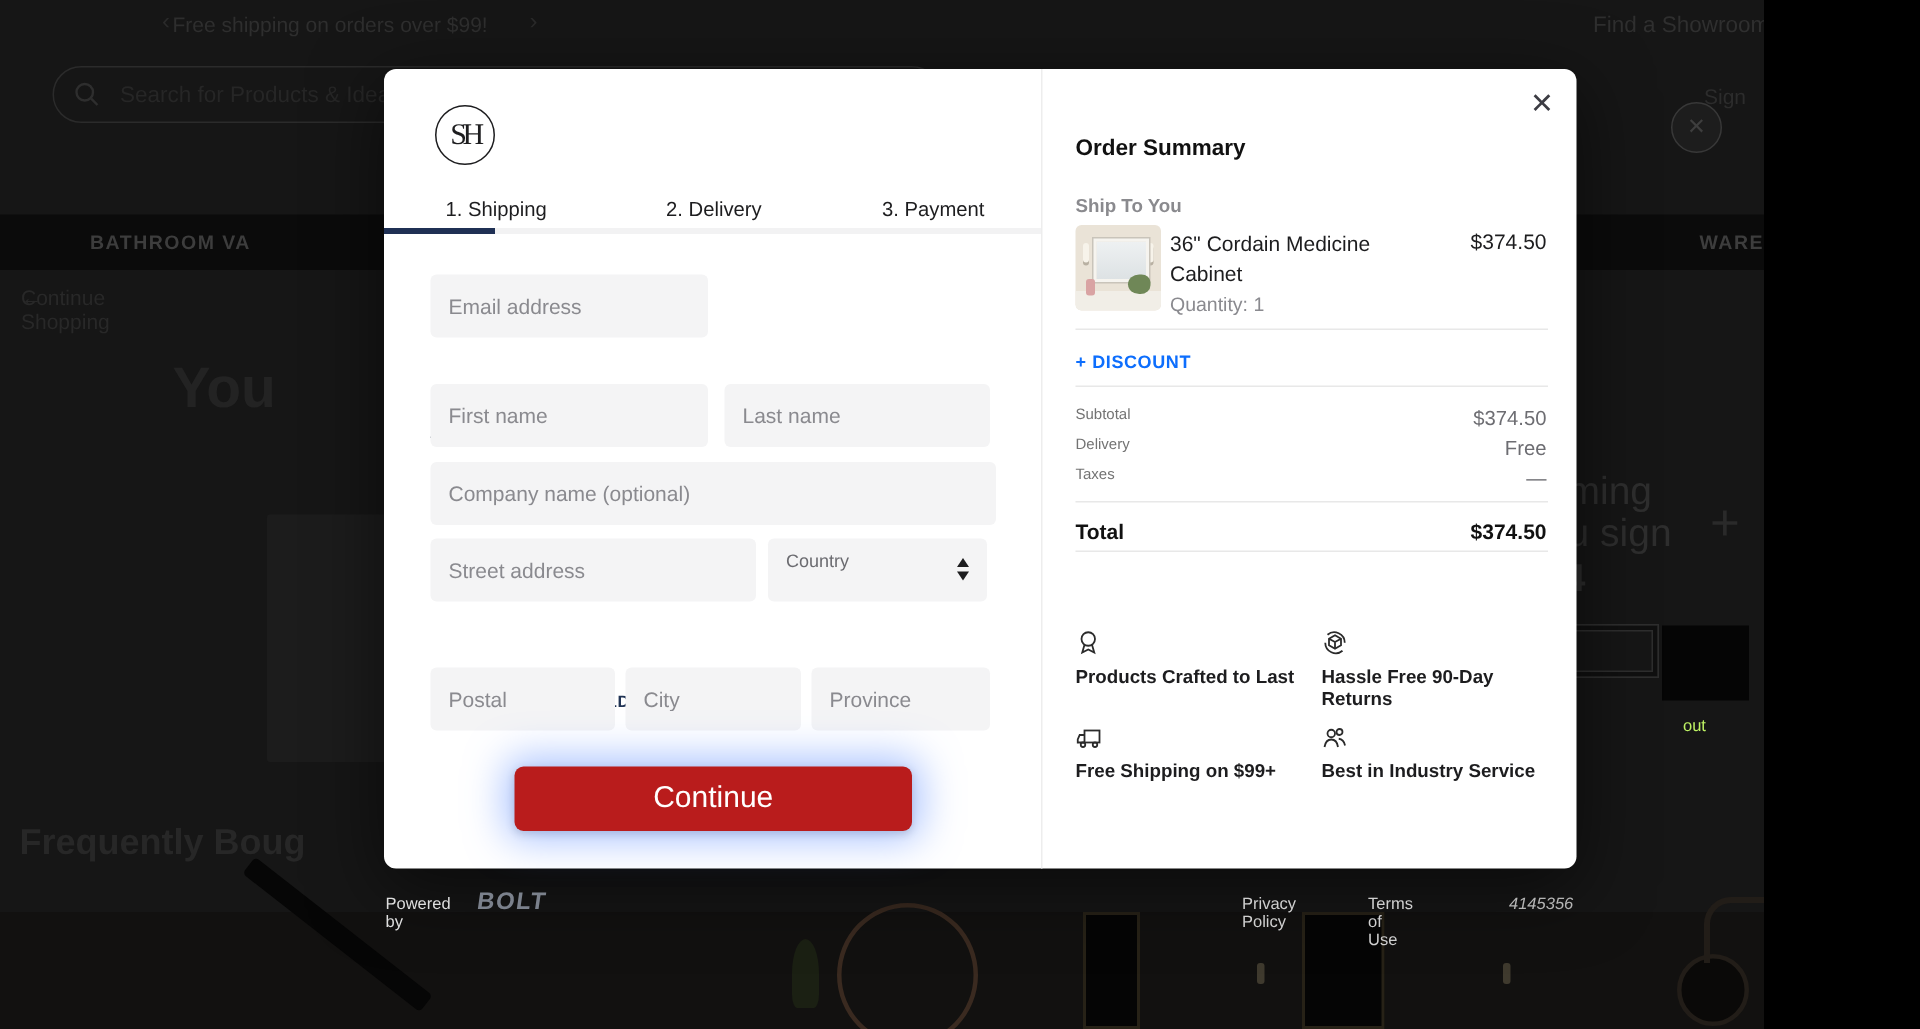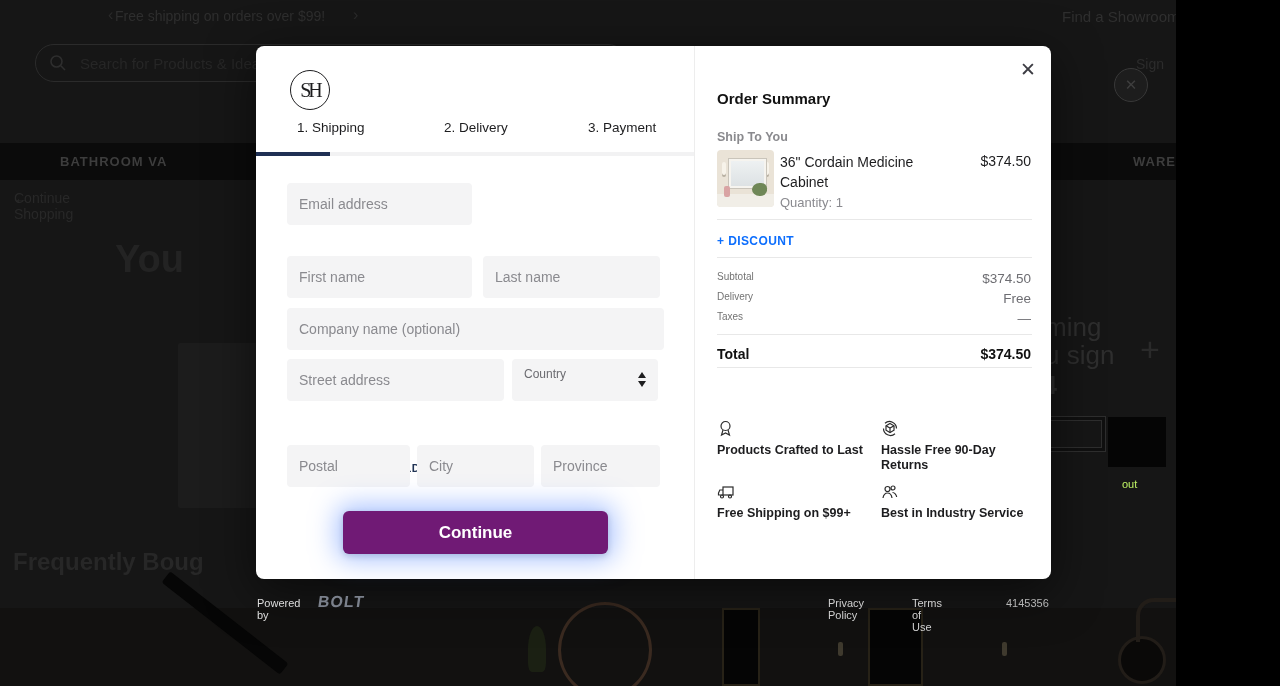--- a/index.html
+++ b/index.html
@@ -43,43 +43,43 @@
 
   
   .modal{position:absolute;left:256px;top:46px;width:795px;height:533px;background:#fff;border-radius:8px;
     box-shadow:0 12px 48px rgba(0,0,0,.55);display:flex;}
   .pane-left{position:relative;width:438px;height:100%;}
   .pane-right{position:relative;width:357px;height:100%;border-left:1px solid #ededed;box-sizing:border-box;}
 
   .logo-circle{position:absolute;left:34px;top:24px;width:38px;height:38px;border:1.5px solid #1d1d1f;
     border-radius:50%;text-align:center;line-height:38px;font-family:"Liberation Serif",serif;
     font-size:20px;letter-spacing:-3px;color:#1d1d1f;}
-  .tab{position:absolute;top:74px;font-size:13.5px;color:#1d1d1f;cursor:pointer;}
+  .tab{position:absolute;top:86px;font-size:13.5px;color:#1d1d1f;cursor:pointer;}
   .progress-track{position:absolute;left:0;top:106px;width:438px;height:4px;background:#f2f2f3;}
   .progress-fill{position:absolute;left:0;top:0;width:74px;height:4px;background:#1f3054;}
 
   .field{position:absolute;background:#f4f4f5;border:none;border-radius:4px;height:42px;
     font-family:"Liberation Sans",sans-serif;font-size:14px;color:#1d1d1f;padding:0 12px;box-sizing:border-box;outline:none;}
   .field::placeholder{color:#8a8a8f;}
   .fieldbox{position:absolute;background:#f4f4f5;border-radius:4px;height:42px;box-sizing:border-box;display:flex;align-items:center;}
   .fieldbox .cc{font-size:13px;font-weight:bold;color:#1d1d1f;margin-left:12px;}
   .caret-down{width:0;height:0;border-left:4px solid transparent;border-right:4px solid transparent;
     border-top:5px solid #1d1d1f;margin-left:4px;}
   .fieldbox input{border:none;background:transparent;outline:none;font-size:14px;width:100px;margin-left:8px;
     font-family:"Liberation Sans",sans-serif;}
   .fieldbox input::placeholder{color:#8a8a8f;}
   .country-label{font-size:12px;color:#6b6b70;position:absolute;left:12px;top:8px;}
   .stepper{position:absolute;right:12px;top:13px;}
   .stepper div{width:0;height:0;border-left:4.5px solid transparent;border-right:4.5px solid transparent;}
   .stepper .up{border-bottom:6px solid #1d1d1f;margin-bottom:3px;}
   .stepper .dn{border-top:6px solid #1d1d1f;}
   .link-gray{position:absolute;font-size:13px;color:#5f6a75;text-decoration:underline;cursor:pointer;}
   .link-navy{position:absolute;font-size:11px;font-weight:bold;letter-spacing:.4px;color:#203354;cursor:pointer;}
-  .continue-btn{position:absolute;left:87px;top:465px;width:265px;height:43px;background:#701a75;border:none;
-    border-radius:6px;color:#fff;font-size:17px;font-weight:bold;font-family:"Liberation Sans",sans-serif;cursor:pointer;
+  .continue-btn{position:absolute;left:87px;top:465px;width:265px;height:43px;background:#b91c1c;border:none;
+    border-radius:6px;color:#fff;font-size:20px;font-weight:normal;font-family:"Liberation Sans",sans-serif;cursor:pointer;
     box-shadow:0 0 26px 6px rgba(85,135,255,.5),0 2px 6px rgba(0,0,0,.18);}
 
   .close-x{position:absolute;right:15px;top:14px;font-size:19px;color:#3c3c43;cursor:pointer;line-height:1;}
   .os-title{position:absolute;left:22px;top:44px;font-size:15px;font-weight:bold;color:#111;}
   .ship-label{position:absolute;left:22px;top:84px;font-size:12.5px;font-weight:bold;color:#8a8a8e;}
   .thumb{position:absolute;left:22px;top:104px;width:57px;height:57px;border-radius:4px;background:#eae3d7;overflow:hidden;}
   .thumb .mirror{position:absolute;left:12px;top:9px;width:33px;height:25px;background:linear-gradient(#eef1f2,#dde2e4);
     border:2px solid #f6f4ef;box-shadow:0 0 0 1px #c9c4ba;}
   .thumb .sc{position:absolute;top:12px;width:4px;height:13px;background:#f7f3ea;border-radius:2px;box-shadow:0 2px 0 #b8b0a2;}
   .thumb .counter{position:absolute;left:0;bottom:0;width:57px;height:13px;background:#f1eee7;}
@@ -102,21 +102,21 @@
   .feat{position:absolute;width:158px;}
   .feat .ttl{font-size:12.5px;font-weight:bold;color:#1d1d1f;line-height:15px;margin-top:2px;}
   .featsvg{stroke:#2b2b2b;fill:none;stroke-width:1.2;}
 
   
   .bfoot{position:absolute;}
   .bfoot .pb{left:257px;top:597px;font-size:11px;color:#dedede;position:absolute;}
   .bfoot .bolt{left:318px;top:593px;position:absolute;font-size:16px;font-weight:900;letter-spacing:1px;
     color:#7b818c;transform:skewX(-8deg);}
   .bfoot .flink{position:absolute;top:597px;font-size:11px;color:#cfcfcf;cursor:pointer;}
-  .bfoot .fref{position:absolute;top:597px;left:1006px;font-size:11px;color:#b5b5b5;}
+  .bfoot .fref{position:absolute;top:597px;left:1006px;font-size:11px;color:#b5b5b5;font-style:italic;}
 </style>
 </head>
 <body>
 
 <div id="stage">
 
   <div class="bg">
     <span class="banner-arrow" style="left:108px">‹</span>
     <span class="banner-text">Free shipping on orders over $99!</span>
     <span class="banner-arrow" style="left:353px">›</span>

